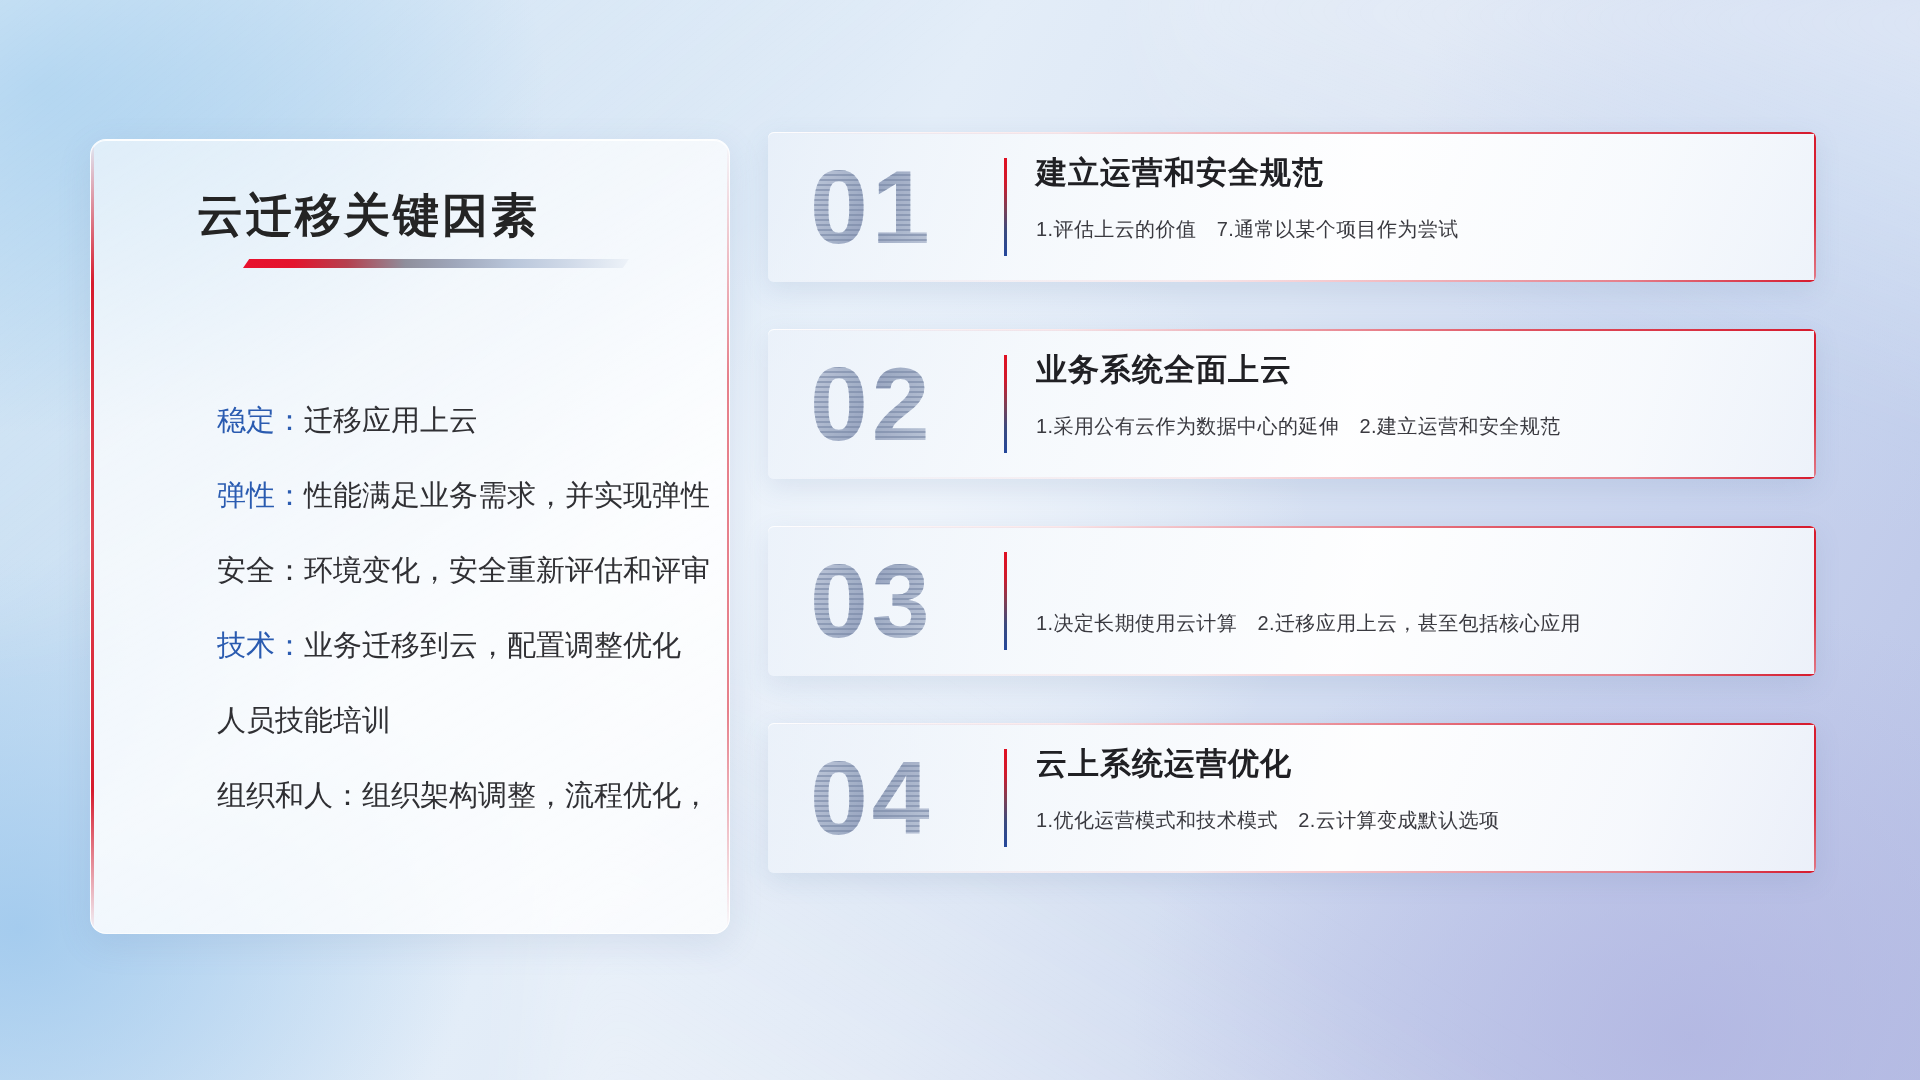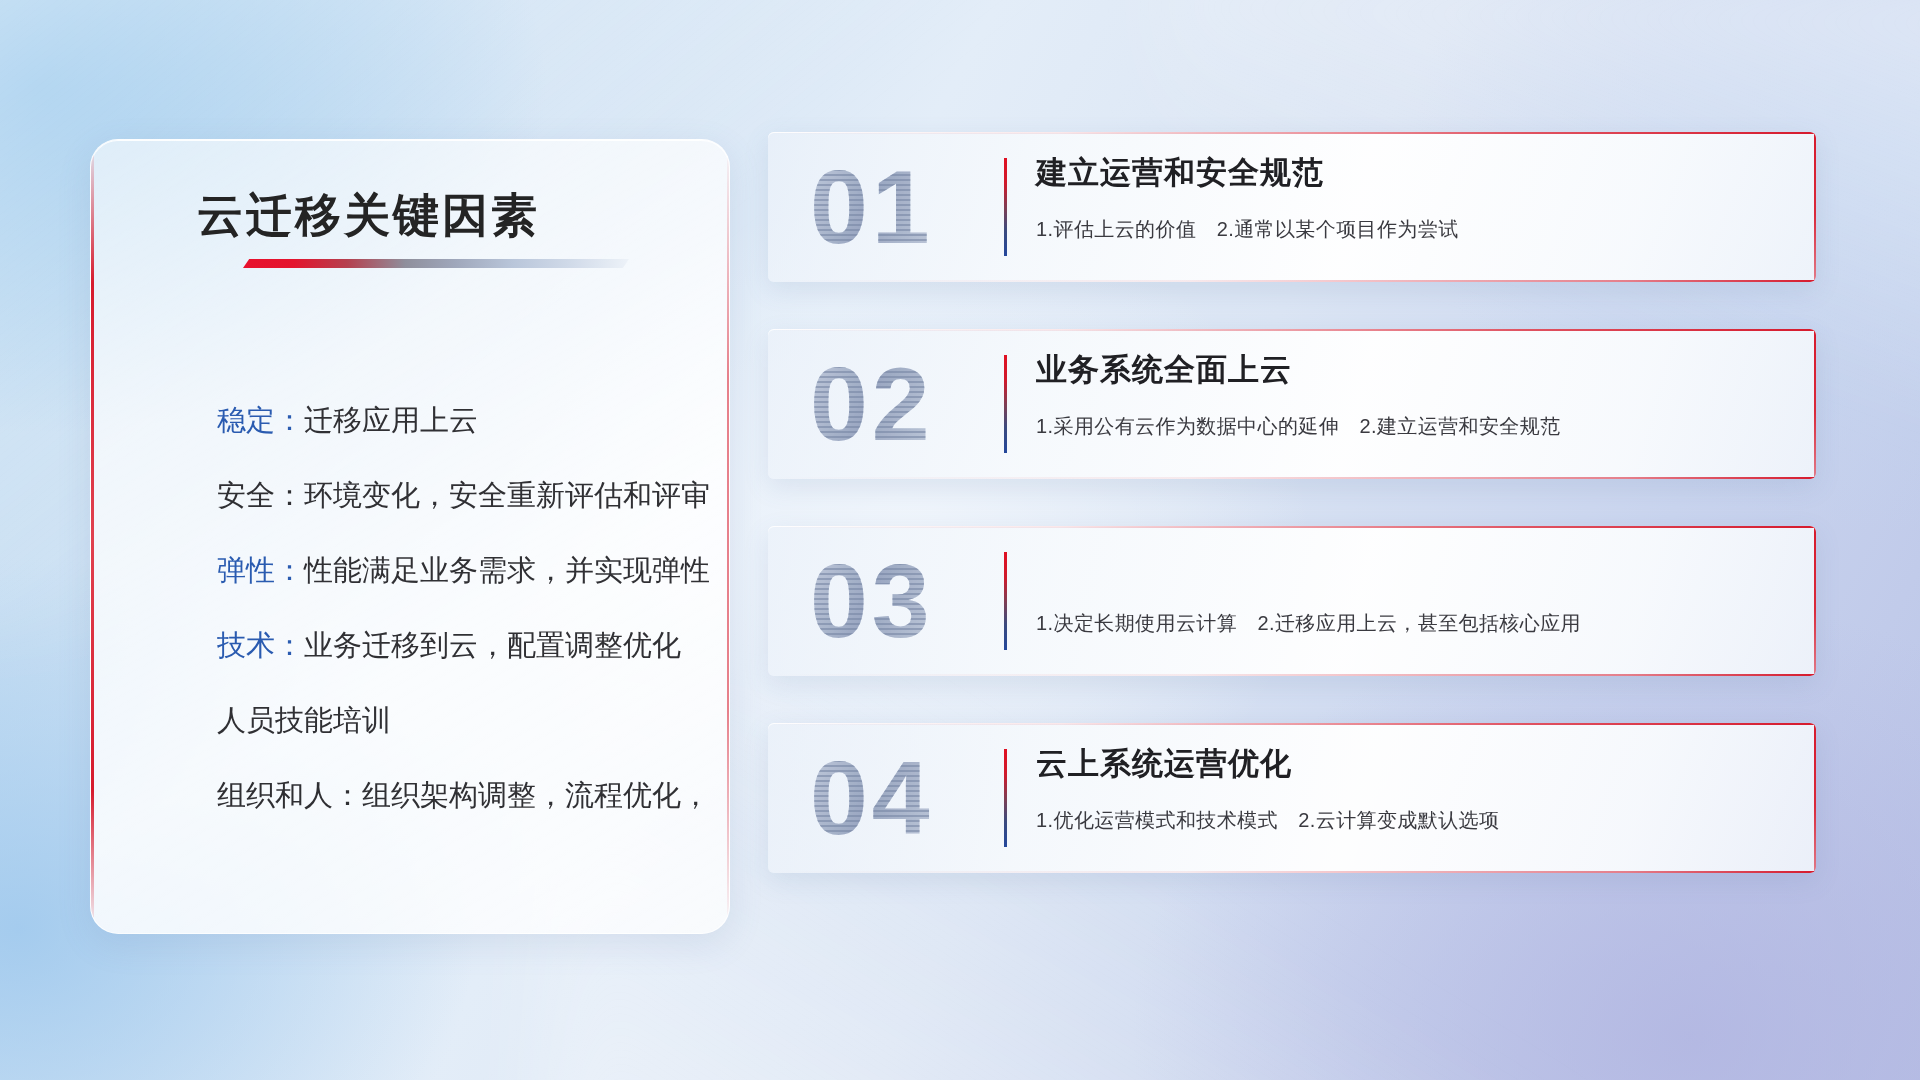--- a/index.html
+++ b/index.html
@@ -36,21 +36,21 @@
     left:60%; top:-4%; width:48%; height:46%;
     background:linear-gradient(200deg, rgba(255,255,255,0.50) 0%, rgba(255,255,255,0) 64%);
     filter:blur(36px);
   }
 
   .stage { position:absolute; inset:0; }
 
   
   .left-panel {
     position:absolute; left:90px; top:139px; width:640px; height:795px;
-    border-radius:28px;
+    border-radius:16px;
     background:linear-gradient(152deg,
         rgba(255,255,255,0.56) 0%,
         rgba(255,255,255,0.72) 34%,
         rgba(255,255,255,0.86) 62%,
         rgba(255,255,255,0.74) 100%);
     border:1px solid rgba(255,255,255,0.85);
     box-shadow:0 10px 34px rgba(90,120,170,0.14), inset 0 1px 0 rgba(255,255,255,0.9);
     overflow:hidden;
   }
   .left-panel::before {
@@ -163,45 +163,45 @@
 
   <section class="left-panel">
     <h1 class="panel-title">云迁移关键因素</h1>
     <div class="title-rule"></div>
 
     <div class="factor-list">
       <div class="factor-row">
         <span class="factor-key accent">稳定：</span><span class="factor-val">迁移应用上云</span>
       </div>
       <div class="factor-row">
+        <span class="factor-key accent">弹性：</span><span class="factor-val">性能满足业务需求，并实现弹性</span>
+      </div>
+      <div class="factor-row">
         <span class="factor-key plain">安全：</span><span class="factor-val">环境变化，安全重新评估和评审</span>
-      </div>
-      <div class="factor-row">
-        <span class="factor-key accent">弹性：</span><span class="factor-val">性能满足业务需求，并实现弹性</span>
       </div>
       <div class="factor-row">
         <span class="factor-key accent">技术：</span><span class="factor-val">业务迁移到云，配置调整优化</span>
       </div>
       <div class="factor-row wrapped">
         <span class="factor-val">人员技能培训</span>
       </div>
       <div class="factor-row">
         <span class="factor-key plain">组织和人：</span><span class="factor-val">组织架构调整，流程优化，</span>
       </div>
     </div>
   </section>
 
   <section class="cards">
 
     <article class="step-card">
       <div class="step-num-shade">01</div>
       <div class="step-num">01</div>
       <div class="step-divider"></div>
       <h2 class="step-title">建立运营和安全规范</h2>
-      <p class="step-sub">1.评估上云的价值　2.通常以某个项目作为尝试</p>
+      <p class="step-sub">1.评估上云的价值　7.通常以某个项目作为尝试</p>
       <div class="card-bottom-edge"></div>
     </article>
 
     <article class="step-card">
       <div class="step-num-shade">02</div>
       <div class="step-num">02</div>
       <div class="step-divider"></div>
       <h2 class="step-title">业务系统全面上云</h2>
       <p class="step-sub">1.采用公有云作为数据中心的延伸　2.建立运营和安全规范</p>
       <div class="card-bottom-edge"></div>

